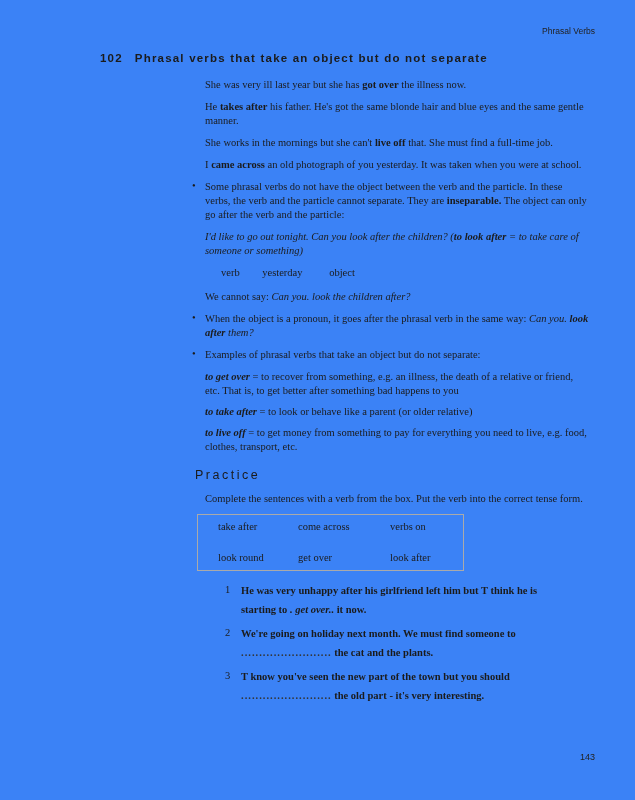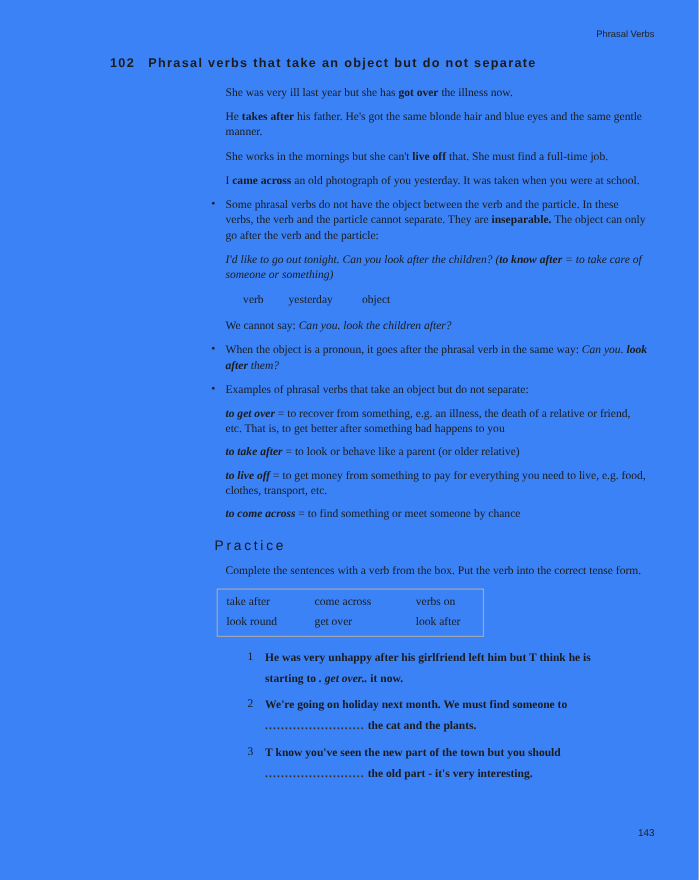--- a/index.html
+++ b/index.html
@@ -41,24 +41,24 @@
   p.def{margin:0 0 7px 0;}
   .practice-head{
     margin:14px 0 10px -10px;
     font-family:"Liberation Sans", sans-serif;
     font-size:12.5px;font-weight:normal;letter-spacing:2.5px;
     color:#1b1b1b;
   }
   .word-box{
     display:grid;
     grid-template-columns:80px 92px auto;
-    row-gap:4px;
+    row-gap:17px;
     width:225px;
     border:1px solid #aaa;
-    padding:5px 8px;
+    padding:5px 20px;
     margin:4px 0 12px -8px;
     font-size:10.5px;
   }
   .p-item{display:flex;margin:0 0 9px 0;}
   .p-num{width:16px;margin-left:20px;flex:none;}
   .p-text{flex:1;}
   .p-line{line-height:15px;font-weight:bold;}
   .p-line + .p-line{margin-top:4px;}
   .dots{letter-spacing:1px;color:#333;}
   .answer{font-style:italic;}
@@ -83,42 +83,41 @@
 
     <p class="para"><span>She was very ill last year but she has </span><span class="b">got over</span><span> the illness now.</span></p>
     <p class="para"><span>He </span><span class="b">takes after</span><span> his father. He's got the same blonde hair and blue eyes and the same gentle manner.</span></p>
     <p class="para"><span>She works in the mornings but she can't </span><span class="b">live off</span><span> that. She must find a full-time job.</span></p>
     <p class="para"><span>I </span><span class="b">came across</span><span> an old photograph of you yesterday. It was taken when you were at school.</span></p>
 
     <p class="para bullet">
       <span class="dot">•</span><span><span>Some phrasal verbs do not have the object between the verb and the particle. In these verbs, the verb and the particle cannot separate. They are </span><span class="b">inseparable.</span><span> The object can only go after the verb and the particle:</span></span>
     </p>
 
-    <p class="para"><span class="i">I'd like to go out tonight. Can you look after the children? (</span><span class="b i">to know after</span><span class="i"> = </span><span class="i">to take care of someone or something)</span></p>
+    <p class="para"><span class="i">I'd like to go out tonight. Can you look after the children? (</span><span class="b i">to look after</span><span class="i"> = </span><span class="i">to take care of someone or something)</span></p>
 
     <div class="labels">
       <span class="lab-verb">verb</span>
       <span class="lab-particle">yesterday</span>
       <span class="lab-object">object</span>
     </div>
 
     <p class="para"><span>We cannot say: </span><span class="i">Can you. look the children after?</span></p>
 
     <p class="para bullet">
       <span class="dot">•</span><span><span>When the object is a pronoun, it goes after the phrasal verb in the same way: </span><span class="i">Can you. </span><span class="b i">look after</span><span class="i"> them?</span></span>
     </p>
 
     <p class="para bullet">
       <span class="dot">•</span><span><span>Examples of phrasal verbs that take an object but do not separate:</span></span>
     </p>
 
     <p class="para def"><span class="b i">to get over</span><span> = to recover from something, e.g. an illness, the death of a relative or friend, etc. That is, to get better after something bad happens to you</span></p>
     <p class="para def"><span class="b i">to take after</span><span> = to look or behave like a parent (or older relative)</span></p>
     <p class="para def"><span class="b i">to live off</span><span> = to get money from something to pay for everything you need to live, e.g. food, clothes, transport, etc.</span></p>
-    <p class="para def"><span class="b i">to come across</span><span> = to find something or meet someone by chance</span></p>
 
     <h2 class="practice-head">Practice</h2>
 
     <p class="para">Complete the sentences with a verb from the box. Put the verb into the correct tense form.</p>
 
     <div class="word-box">
       <span>take after</span>
       <span>come across</span>
       <span>verbs on</span>
       <span>look round</span>

